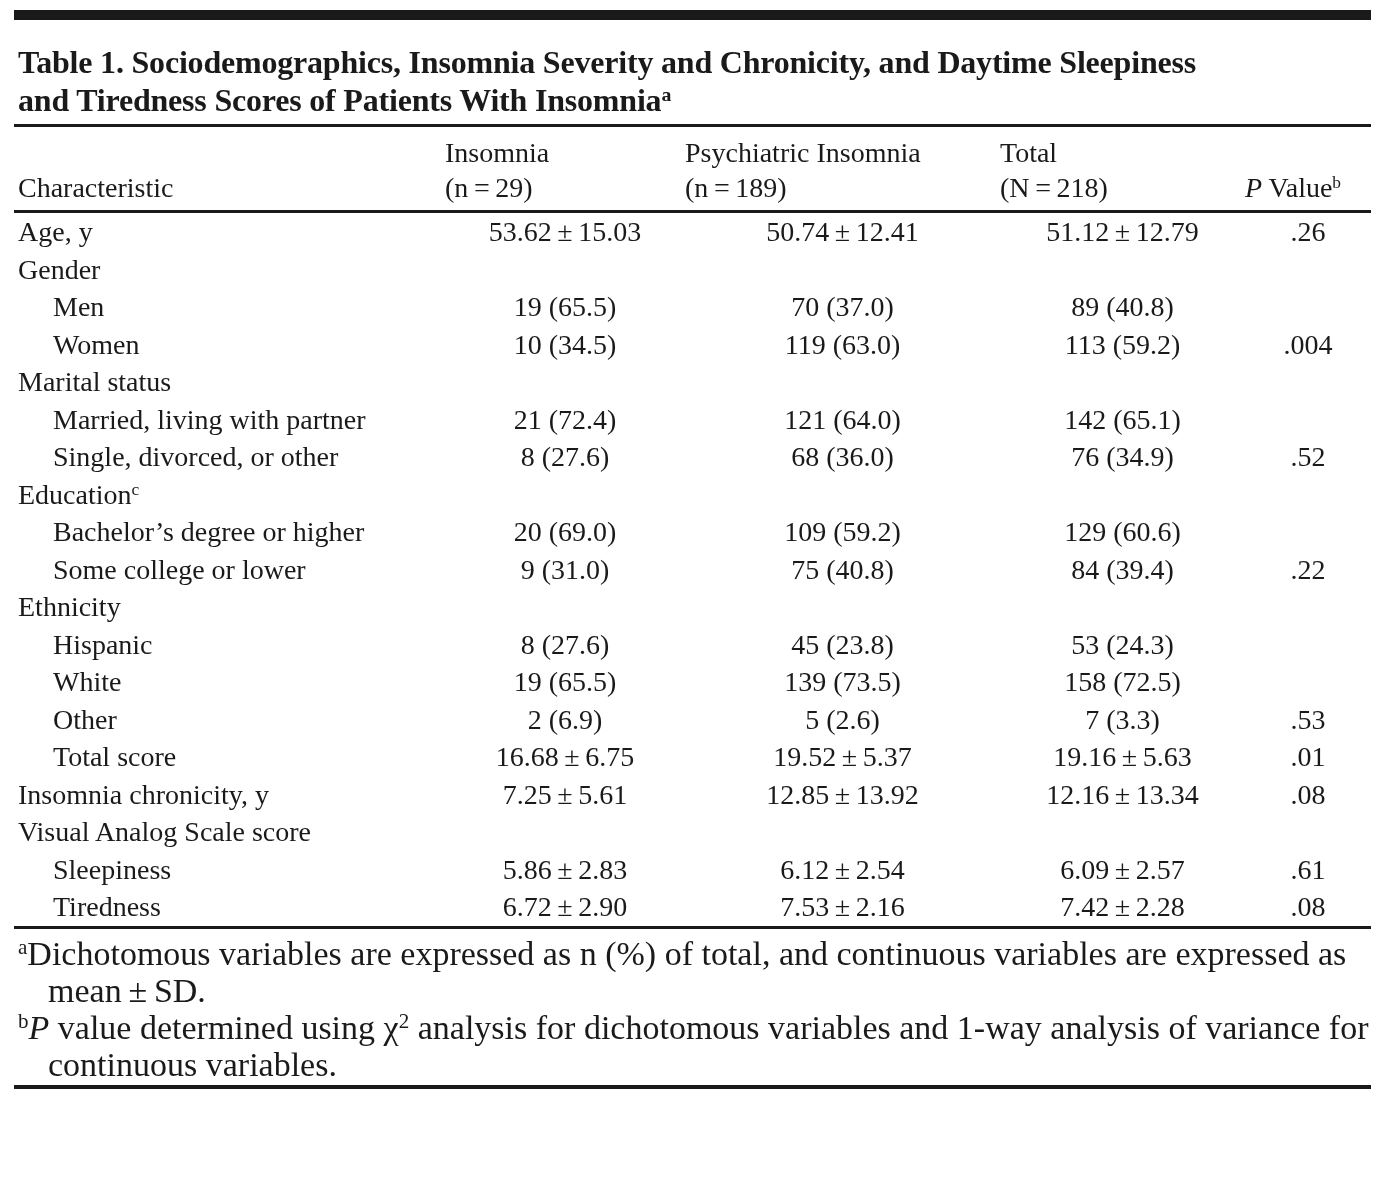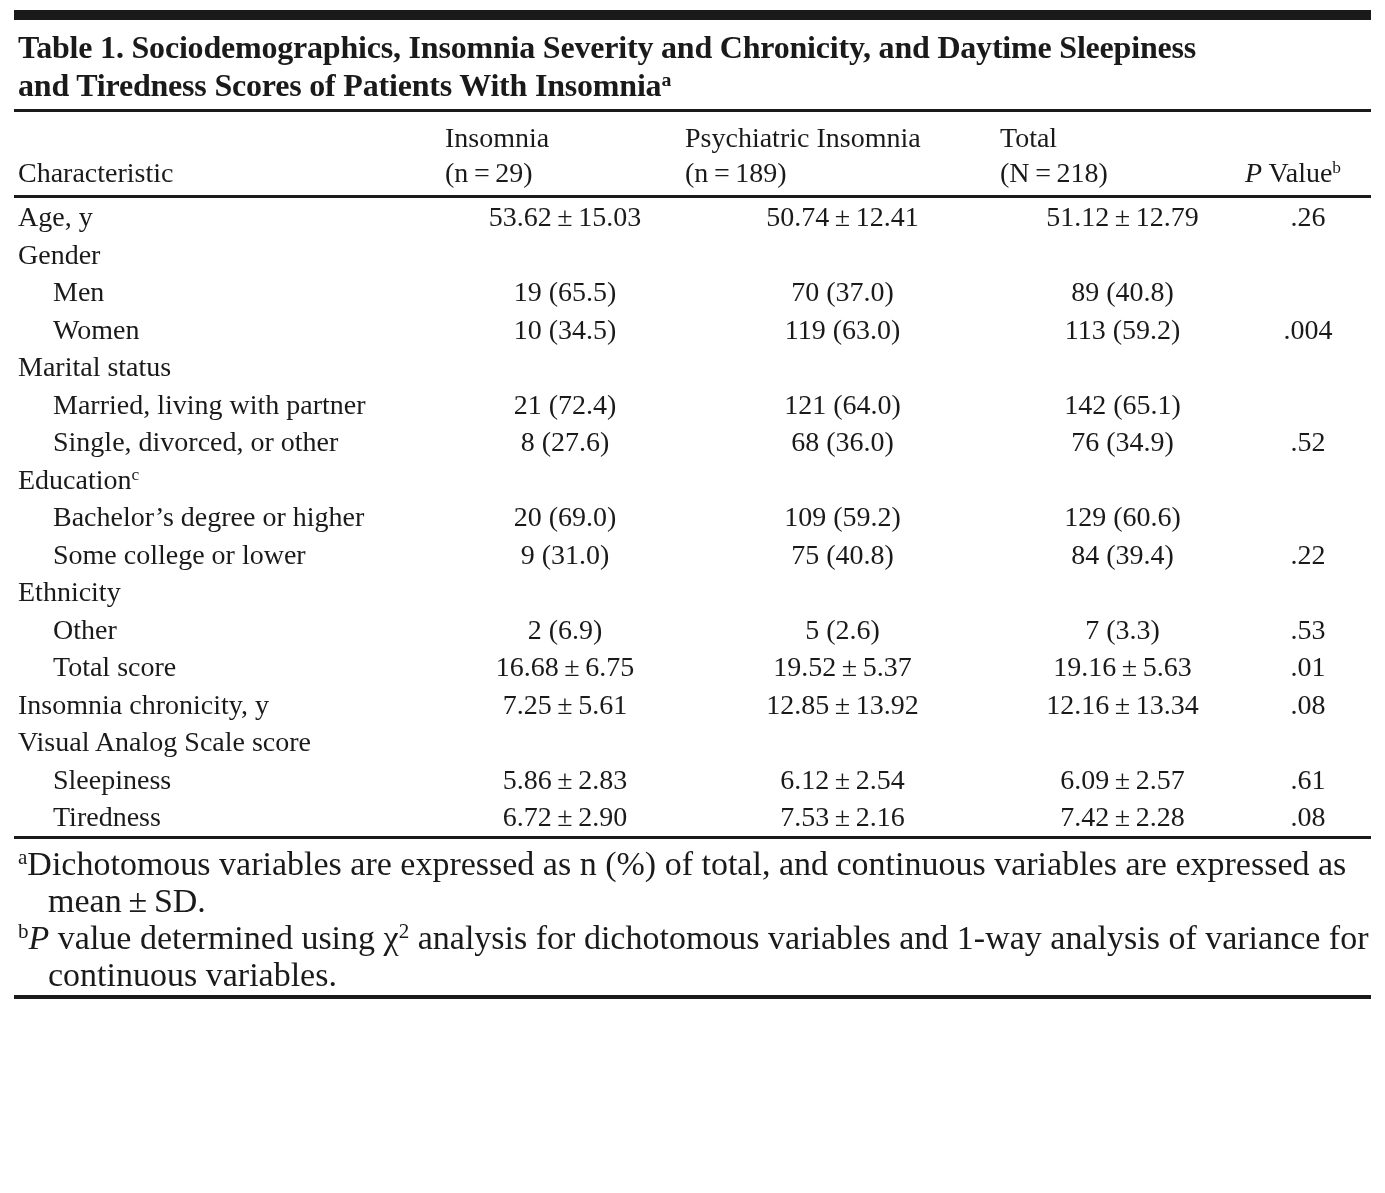--- a/index.html
+++ b/index.html
@@ -7,21 +7,21 @@
     width:1385px; height:1193px;
     color:#1a1a1a;
     font-family:"Liberation Serif", "DejaVu Serif", serif;
     overflow:hidden;
   }
   .sheet { margin:0 14px; }
 
   .toprule { margin-top:10px; height:10px; background:#1a1a1a; }
 
   .title {
-    margin:8px 0 0 0; padding:0 0 3px 4px;
+    margin:23px 0 0 0; padding:0 0 3px 4px;
     font-size:32px; line-height:38px; font-weight:bold;
     letter-spacing:-0.2px;
   }
   sup {
     font-size:62%; line-height:0;
     vertical-align:baseline; position:relative; top:-0.5em;
   }
 
   table.demo {
     width:100%; border-collapse:collapse; table-layout:fixed;
@@ -146,20 +146,34 @@
           <td><span>.22</span></td>
         </tr>
         <tr>
           <td class="c1"><span>Ethnicity</span></td>
           <td><span></span></td>
           <td><span></span></td>
           <td><span></span></td>
           <td><span></span></td>
         </tr>
         <tr class="ind">
+          <td class="c1"><span>Hispanic</span></td>
+          <td><span>8 (27.6)</span></td>
+          <td><span>45 (23.8)</span></td>
+          <td><span>53 (24.3)</span></td>
+          <td><span></span></td>
+        </tr>
+        <tr class="ind">
+          <td class="c1"><span>White</span></td>
+          <td><span>19 (65.5)</span></td>
+          <td><span>139 (73.5)</span></td>
+          <td><span>158 (72.5)</span></td>
+          <td><span></span></td>
+        </tr>
+        <tr class="ind">
           <td class="c1"><span>Other</span></td>
           <td><span>2 (6.9)</span></td>
           <td><span>5 (2.6)</span></td>
           <td><span>7 (3.3)</span></td>
           <td><span>.53</span></td>
         </tr>
         <tr class="ind">
           <td class="c1"><span>Total score</span></td>
           <td><span>16.68 ± 6.75</span></td>
           <td><span>19.52 ± 5.37</span></td>

